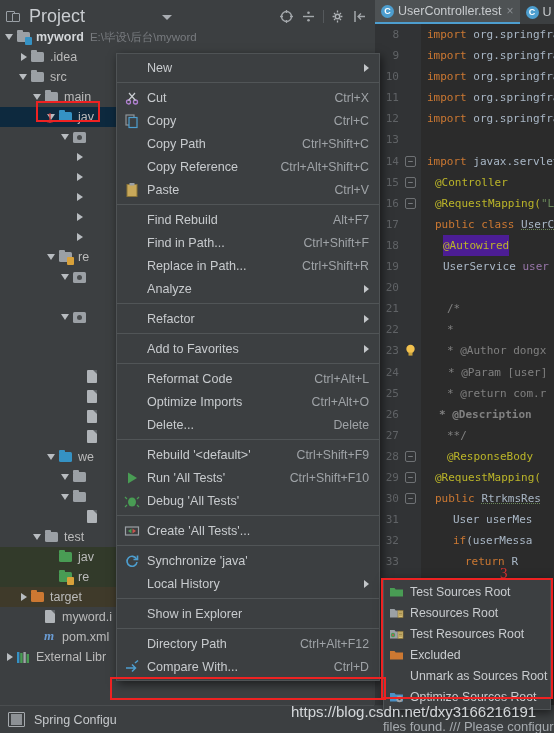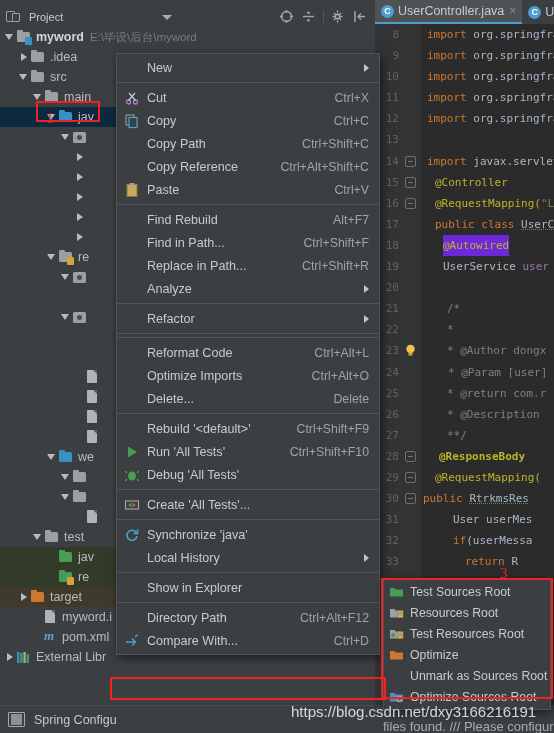--- a/index.html
+++ b/index.html
@@ -9,21 +9,21 @@
     color:#bbbbbb; font-size:12px; }
 
   
   .panel-head { position:absolute; left:0; top:6px; width:374px; height:21px;
     background:#3c3f41; display:flex; align-items:center; }
   .ph-icon { width:16px; height:14px; margin-left:6px; position:relative; }
   .ph-icon .b1 { position:absolute; left:0; top:1px; width:9px; height:11px;
     border:1.5px solid #9aa0a6; border-radius:1px; }
   .ph-icon .b2 { position:absolute; left:6px; top:3px; width:8px; height:9px;
     border:1.5px solid #9aa0a6; background:#3c3f41; border-radius:1px; }
-  .ph-title { margin-left:7px; color:#c9ccd0; font-size:11px; }
+  .ph-title { margin-left:7px; color:#c9ccd0; font-size:18px; }
   .ph-caret { position:absolute; left:162px; top:9px; width:0;height:0;
     border-left:5px solid transparent;border-right:5px solid transparent;
     border-top:5px solid #a9adb2; }
   .ph-tools { position:absolute; right:6px; top:3px; display:flex; gap:7px; align-items:center; }
   .tico { width:15px; height:15px; position:relative; opacity:.85;}
   .tico svg { display:block; }
   .sep-v { width:1px; height:13px; background:#55595c; }
 
   
   .topstrip { position:absolute; left:0; top:0; width:554px; height:6px; background:#3c3f41; }
@@ -389,21 +389,21 @@
         <div class="o"></div>
         <div class="i"></div>
       </div>
     <div class="sb-txt">Spring Configu</div>
   </div>
 
   <div class="editor">
     <div class="tabbar" id="tabbar">
         <div class="tab active">
           <span class="cico">C</span>
-          <span>UserController.java</span>
+          <span>UserController.test</span>
           <span class="x">×</span>
         </div>
         <div class="tab">
           <span class="cico">C</span>
           <span>U</span>
         </div>
       </div>
     <div class="gutter"></div>
     <div class="fold"></div>
     <div class="codearea" id="codearea">
@@ -445,21 +445,21 @@
           <span class="lnum">16</span>
           <span class="fld-m">−</span>
           <span class="ctext" style="left: 60px; color: rgb(187, 181, 41);"><span class="ann">@RequestMapping</span>(<span class="str">"Log</span></span>
         </div>
         <div class="cline">
           <span class="lnum">17</span>
           <span class="ctext" style="left: 60px; color: rgb(204, 120, 50);"><span class="kw">public class</span> <span class="cls">UserCon</span></span>
         </div>
         <div class="cline">
           <span class="lnum">18</span>
-          <span class="ctext" style="left: 68px; color: rgb(187, 181, 41); background: #6d28d9;">@Autowired</span>
+          <span class="ctext" style="left: 68px; color: rgb(187, 181, 41); background: #4c1d95;">@Autowired</span>
         </div>
         <div class="cline">
           <span class="lnum">19</span>
           <span class="ctext" style="left: 68px;"><span style="color:#a9b7c6">UserService</span> <span style="color:#9876aa">user</span></span>
         </div>
         <div class="cline">
           <span class="lnum">20</span>
           <span class="ctext" style="left: 52px;"></span>
         </div>
         <div class="cline">
@@ -481,40 +481,40 @@
         <div class="cline">
           <span class="lnum">24</span>
           <span class="ctext" style="left: 73px; color: rgb(128, 128, 128);">* @Param [user]</span>
         </div>
         <div class="cline">
           <span class="lnum">25</span>
           <span class="ctext" style="left: 72px; color: rgb(128, 128, 128);">* @return com.r</span>
         </div>
         <div class="cline">
           <span class="lnum">26</span>
-          <span class="ctext" style="left: 72px; color: rgb(128, 128, 128);">* @Description</span>
+          <span class="ctext" style="left: 64px; color: rgb(128, 128, 128); font-weight: bold;">* @Description</span>
         </div>
         <div class="cline">
           <span class="lnum">27</span>
           <span class="ctext" style="left: 72px; color: rgb(128, 128, 128);">**/</span>
         </div>
         <div class="cline">
           <span class="lnum">28</span>
           <span class="fld-m">−</span>
-          <span class="ctext" style="left: 64px; color: rgb(187, 181, 41); font-weight: bold;">@ResponseBody</span>
+          <span class="ctext" style="left: 72px; color: rgb(187, 181, 41);">@ResponseBody</span>
         </div>
         <div class="cline">
           <span class="lnum">29</span>
           <span class="fld-m">−</span>
           <span class="ctext" style="left: 60px; color: rgb(187, 181, 41);">@RequestMapping(</span>
         </div>
         <div class="cline">
           <span class="lnum">30</span>
           <span class="fld-m">−</span>
-          <span class="ctext" style="left: 48px; color: rgb(204, 120, 50);"><span class="kw">public</span> <span class="cls">RtrkmsRes</span></span>
+          <span class="ctext" style="left: 60px; color: rgb(204, 120, 50);"><span class="kw">public</span> <span class="cls">RtrkmsRes</span></span>
         </div>
         <div class="cline">
           <span class="lnum">31</span>
           <span class="ctext" style="left: 78px;"><span style="color:#a9b7c6">User userMes</span></span>
         </div>
         <div class="cline">
           <span class="lnum">32</span>
           <span class="ctext" style="left: 78px; color: rgb(204, 120, 50);"><span class="kw">if</span><span style="color:#a9b7c6">(userMessa</span></span>
         </div>
         <div class="cline">
@@ -601,20 +601,24 @@
       <div class="mi">
         <span>Analyze</span>
         <span class="sub"></span>
       </div>
       <div class="msep"></div>
       <div class="mi">
         <span>Refactor</span>
         <span class="sub"></span>
       </div>
       <div class="msep"></div>
+      <div class="mi">
+        <span>Add to Favorites</span>
+        <span class="sub"></span>
+      </div>
       <div class="msep"></div>
       <div class="mi">
         <span>Reformat Code</span>
         <span class="acc">Ctrl+Alt+L</span>
       </div>
       <div class="mi">
         <span>Optimize Imports</span>
         <span class="acc">Ctrl+Alt+O</span>
       </div>
       <div class="mi">
@@ -702,21 +706,21 @@
             <circle cx="4" cy="8.5" r="1" fill="#c75450"></circle>
             <rect x="9" y="5" width="5" height="7" fill="#d8c07a" stroke="#8a7437" stroke-width=".7"></rect>
             <path d="M10 6.5h3M10 8h3M10 9.5h3" stroke="#8a7437" stroke-width=".7"></path>
           </svg></span>
         <span>Test Resources Root</span>
       </div>
       <div class="mi">
         <span class="mico"><svg width="15" height="15" viewBox="0 0 15 15">
             <path d="M1 3.5h4.5l1.2 1.5H14V12H1z" fill="#cc7832"></path>
           </svg></span>
-        <span>Optimize</span>
+        <span>Excluded</span>
       </div>
       <div class="mi">
         <span class="mico"></span>
         <span>Unmark as Sources Root</span>
       </div>
       <div class="mi">
         <span class="mico"><svg width="15" height="15" viewBox="0 0 15 15">
             <path d="M1 3.5h4.5l1.2 1.5H14V12H1z" fill="#4a90c4"></path>
             <circle cx="10.5" cy="9.5" r="3.2" fill="#9ba0a5"></circle>
             <circle cx="10.5" cy="9.5" r="1.2" fill="#3c3f41"></circle>

